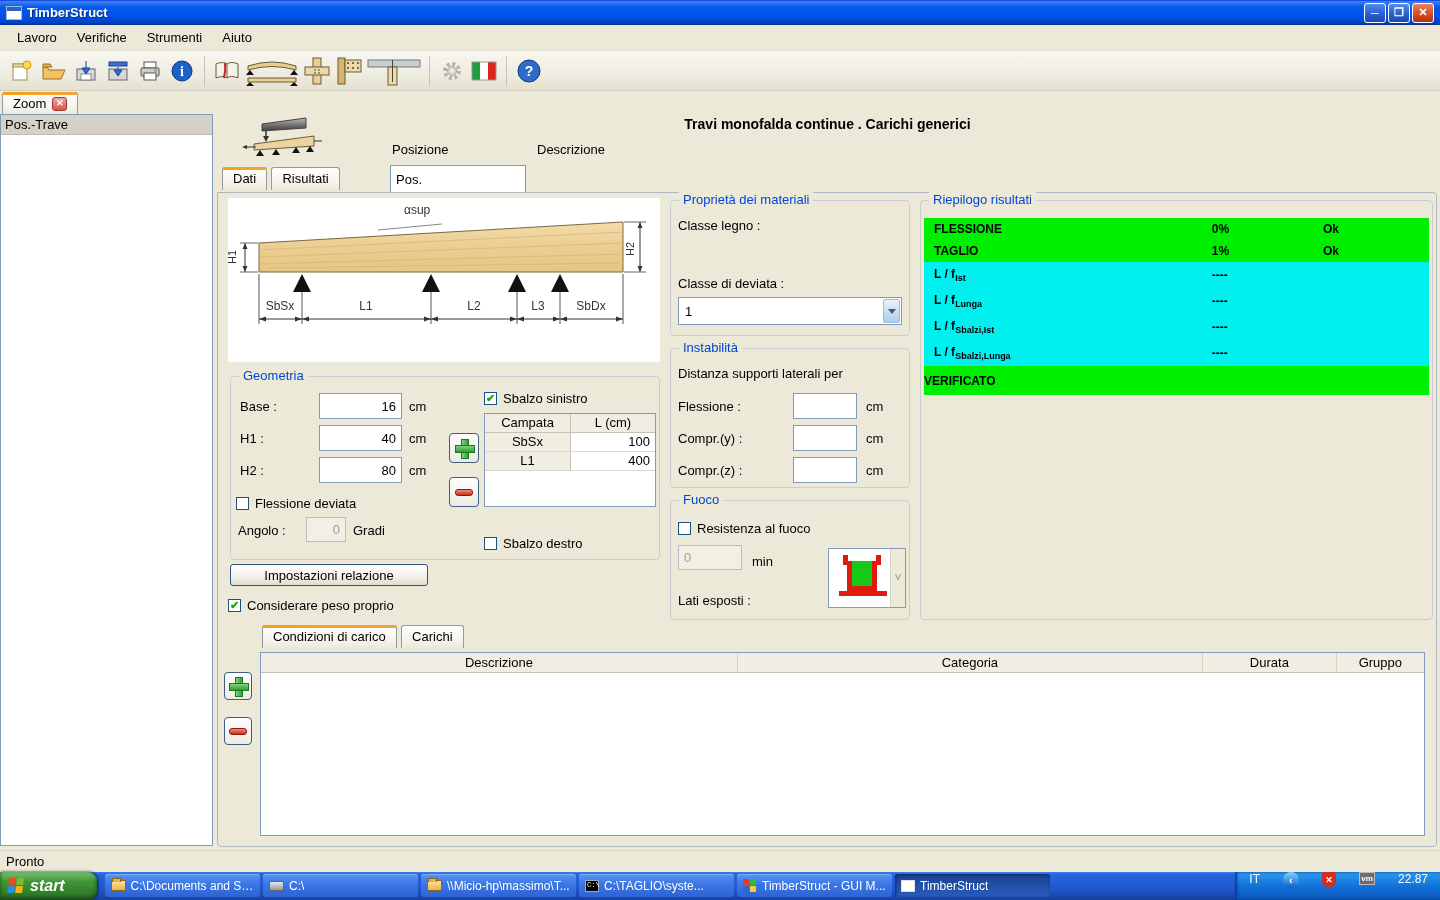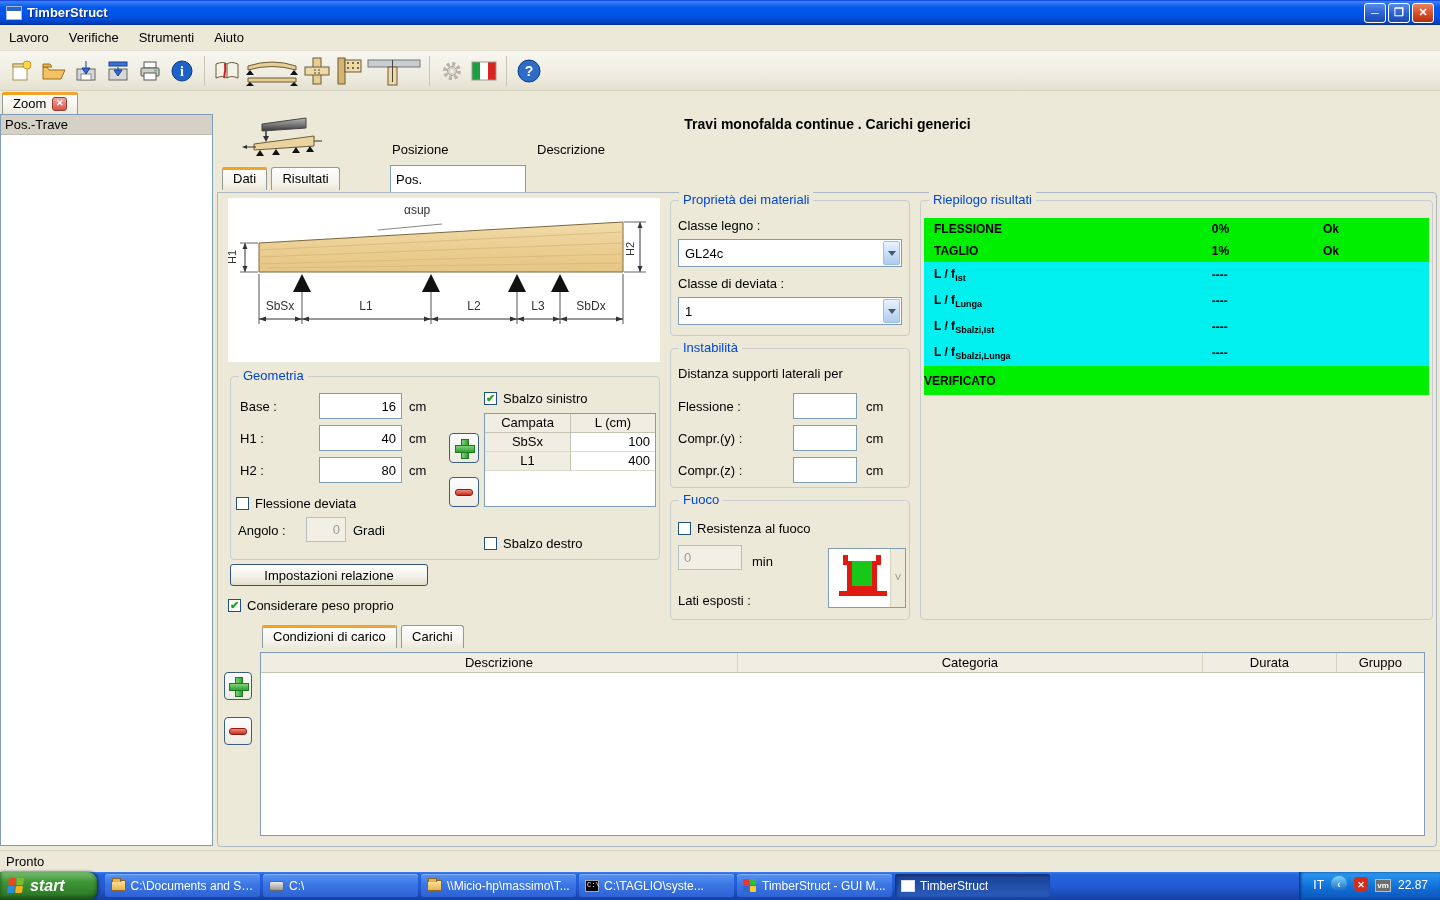--- a/index.html
+++ b/index.html
@@ -16,21 +16,21 @@
     position:relative; }
   .titlebar .appicon::before { content:''; position:absolute; left:0; top:0; right:0; height:4px; background:#2A64C8; }
   .titlebar .title { color:#fff; font-weight:bold; font-size:13px; text-shadow:1px 1px 1px #0A2A80; }
   .winbtns { margin-left:auto; display:flex; gap:2px; padding-right:2px; }
   .winbtn { width:22px; height:20px; border:1px solid #fff; border-radius:3px; color:#fff;
     display:flex; align-items:center; justify-content:center; font-size:11px; font-weight:bold;
     background:linear-gradient(180deg,#5A8BE8 0%,#2E63D2 50%,#1B48B0 100%); }
   .winbtn.close { background:linear-gradient(180deg,#E8825E 0%,#D9512A 50%,#B03010 100%); }
 
   
-  .menubar { left:0; top:25px; width:1440px; height:26px; background:#ECE9D8; display:flex; align-items:center; padding-left:0; gap:2px; border-bottom:1px solid #E2DFD0; }
+  .menubar { left:0; top:25px; width:1440px; height:26px; background:#ECE9D8; display:flex; align-items:center; padding-left:8px; gap:2px; border-bottom:1px solid #E2DFD0; }
   .menuitem { padding:4px 9px; font-size:13px; }
 
   
   .toolbar { left:0; top:51px; width:1440px; height:40px;
     background:linear-gradient(180deg,#F7F6F0 0%,#EFEDE1 60%,#E4E1D0 100%);
     display:flex; align-items:center; padding-left:6px; border-bottom:1px solid #D6D2C2; }
   .tbtn { width:32px; height:32px; display:flex; align-items:center; justify-content:center; border:1px solid transparent; border-radius:2px; }
   .tbtn.wide { width:58px; }
   .tsep { width:1px; height:30px; background:#C9C5B4; margin:0 6px; }
 
@@ -114,21 +114,21 @@
     background:linear-gradient(180deg,#7CBF74 0%,#3E9637 35%,#2E7D28 80%,#225F1E 100%);
     box-shadow:inset 0 -2px 4px #1A4A17, 1px 0 3px #123; color:#fff; font-weight:bold; font-style:italic; font-size:16px; }
   .winflag { width:16px; height:16px; transform:skewX(-8deg); display:grid; grid-template-columns:7px 7px; grid-template-rows:7px 7px; gap:1px; }
   .winflag span { border-radius:1px; }
   .taskitems { display:flex; gap:3px; padding:2px 0 3px 8px; }
   .taskbtn { width:155px; border-radius:3px; display:flex; align-items:center; gap:5px; padding:0 6px; color:#fff; font-size:12px;
     background:linear-gradient(180deg,#5A93F2 0%,#3B76E4 45%,#2E63D4 100%); box-shadow:inset 0 1px 0 #7FAEF5;
     white-space:nowrap; overflow:hidden; }
   .taskbtn.active { background:linear-gradient(180deg,#1A3F90 0%,#2352AC 60%,#2A5CBE 100%); box-shadow:inset 1px 1px 3px #102A66; }
   .taskbtn .tlabel { overflow:hidden; text-overflow:ellipsis; }
-  .tray { margin-left:auto; display:flex; align-items:flex-end; gap:7px; padding:0 12px 8px 14px;
+  .tray { margin-left:auto; display:flex; align-items:flex-start; gap:23px; padding:0 12px 0 14px;
     background:linear-gradient(180deg,#2D9BF0 0%,#1173DB 50%,#0B53B8 100%); box-shadow:inset 2px 0 3px #0A3A88; color:#fff; font-size:12px; }
   .folder16 { width:15px; height:11px; background:linear-gradient(180deg,#FFE49C,#E8B34E); border:1px solid #8A6420; border-radius:1px; position:relative; }
   .folder16::before { content:''; position:absolute; top:-3px; left:0; width:7px; height:3px; background:#E8B34E; border:1px solid #8A6420; border-bottom:none; border-radius:1px 1px 0 0; }
   .console16 { width:14px; height:12px; background:#000; border:1px solid #9AB; color:#fff; font-size:7px; line-height:1; padding:1px; font-family:"Liberation Mono",monospace; }
   .window16 { width:14px; height:12px; background:#fff; border:1px solid #DDE; }
   .drive16 { width:15px; height:10px; background:linear-gradient(180deg,#E8E8E8,#9A9A9A); border:1px solid #666; border-radius:2px; }
   .appicon16 { width:14px; height:14px; display:grid; grid-template-columns:6px 6px; grid-template-rows:6px 6px; gap:1px; }
   .appicon16 span { border-radius:1px; }
 </style>
 </head>
@@ -435,24 +435,20 @@
   </div>
   <div class="abs chk" style="left:228px; top:598px;">
     <span class="chkbox">✔</span>
     <span>Considerare peso proprio</span>
   </div>
 
   <div class="gbox" style="left:670px; top:200px; width:240px; height:136px;">
     <span class="legend">Proprietà dei materiali</span>
   </div>
   <div class="abs fldlabel" style="left:678px; top:218px;">Classe legno :</div>
-  <div class="combo" style="left:678px; top:239px; width:224px; height:28px;">
-    <span>GL24c</span>
-    <span class="arrowbtn"></span>
-  </div>
   <div class="abs fldlabel" style="left:678px; top:276px;">Classe di deviata :</div>
   <div class="combo" style="left:678px; top:297px; width:224px; height:28px;">
     <span>1</span>
     <span class="arrowbtn"></span>
   </div>
 
   <div class="gbox" style="left:670px; top:348px; width:240px; height:140px;">
     <span class="legend">Instabilità</span>
   </div>
   <div class="abs fldlabel" style="left:678px; top:366px;">Distanza supporti laterali per</div>

